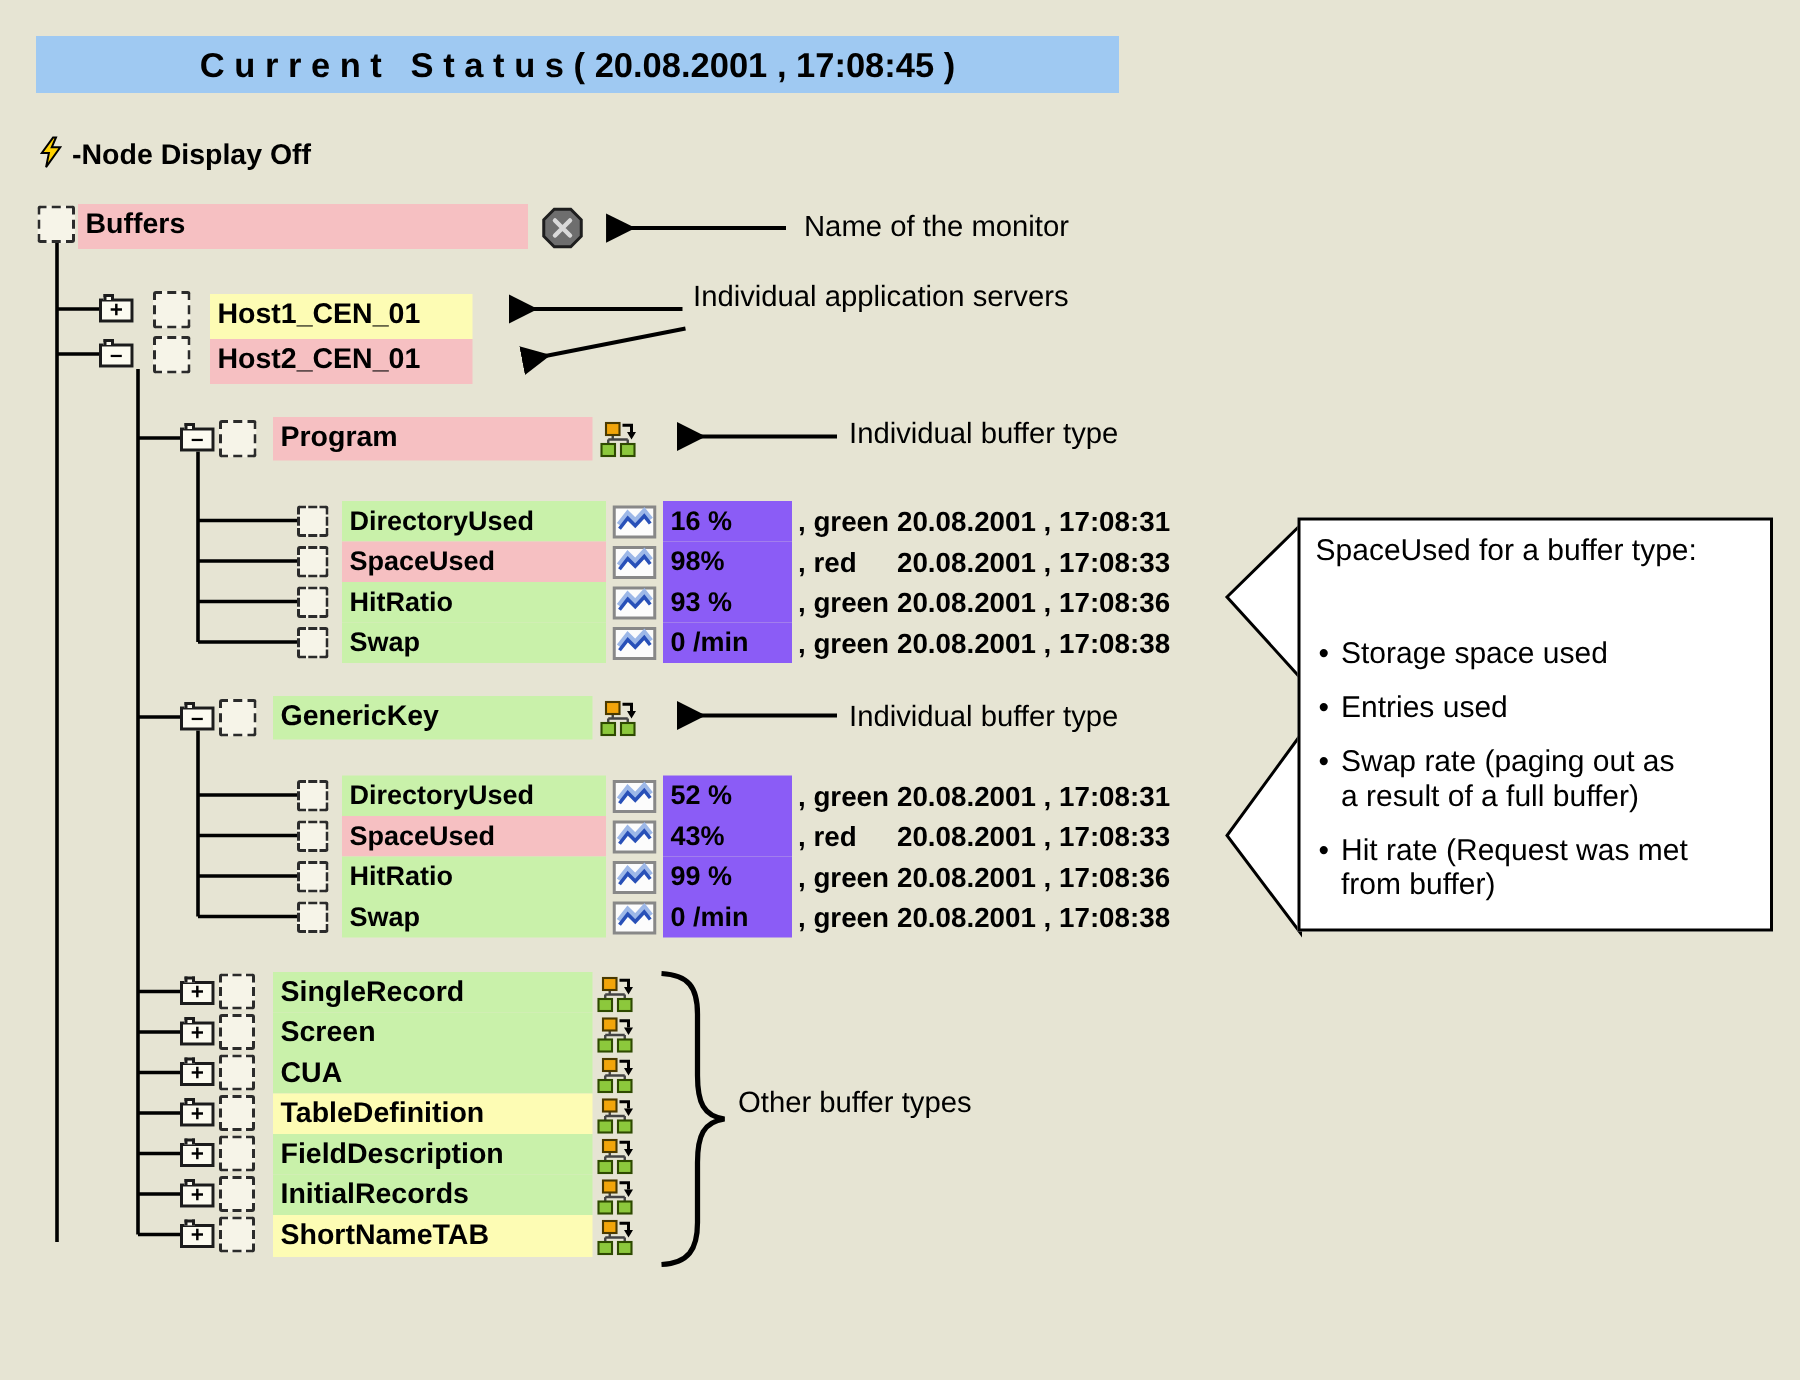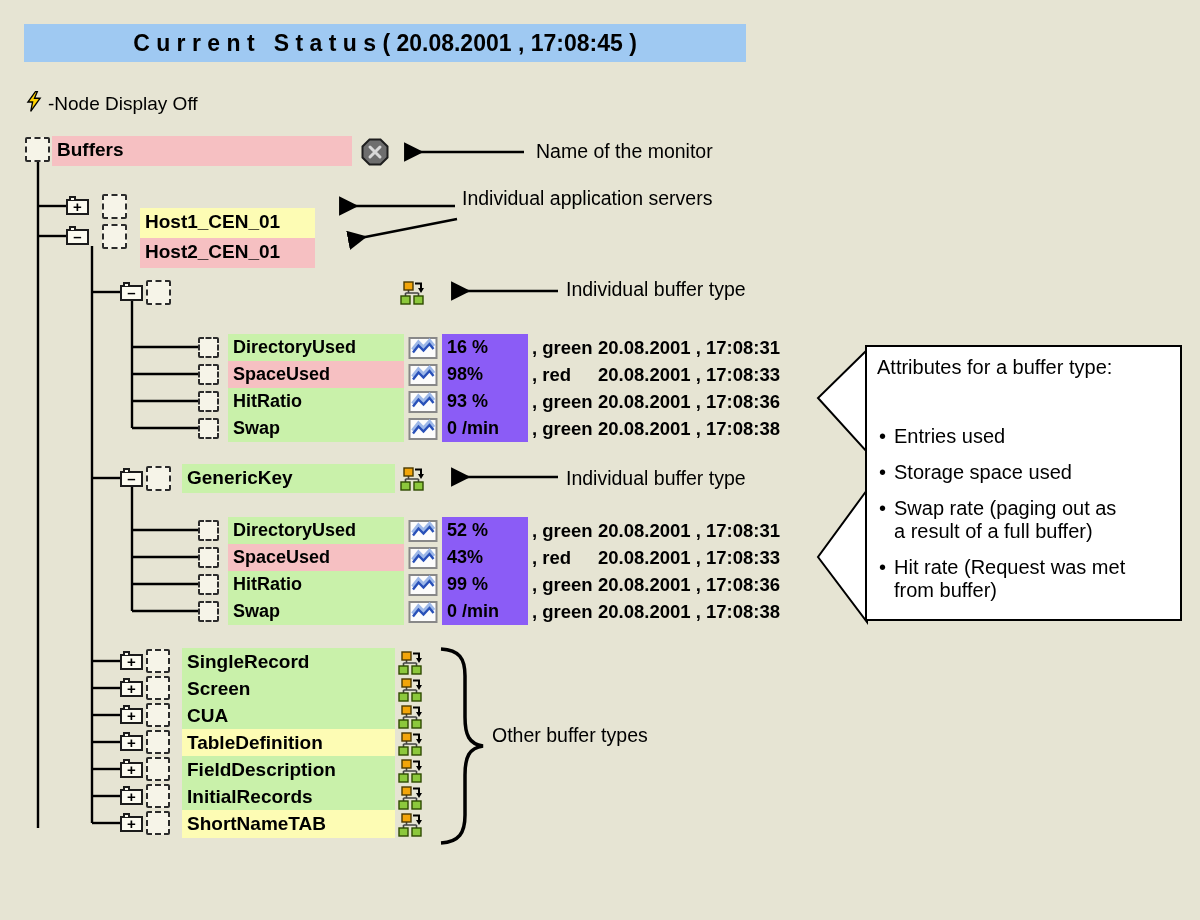--- a/index.html
+++ b/index.html
@@ -14,21 +14,21 @@
   .content{position:absolute;left:0;top:0;width:100%;height:100%;z-index:2;}
 
   
   .title-bar{
     position:absolute;left:24px;top:24px;width:722px;height:38px;
     background:#9fc9f2;text-align:center;line-height:38px;
     font-weight:bold;font-size:23px;white-space:pre;
   }
 
   
-  .node-toggle-label{position:absolute;left:48px;top:93px;font-weight:normal;font-size:19px;text-align:right;}
+  .node-toggle-label{position:absolute;left:48px;top:93px;font-weight:bold;font-size:19px;text-align:right;}
 
   
   .cb{
     position:absolute;width:25px;height:25px;box-sizing:border-box;
     background:#f6f4e8;border:2px dashed #2b2b2b;border-radius:2px;
   }
   .cb-sm{width:21px;height:21px;}
   .exp{
     position:absolute;width:23px;height:16px;box-sizing:border-box;
     background:#fcfbf0;border:2px solid #1c1c1c;
@@ -47,21 +47,21 @@
   .bg-yellow{background:#fdfcb4;}
   .bg-green{background:#c9f1aa;}
   .bg-val{background:#8b5cf6;}
 
   .row{position:absolute;left:0;width:100%;}
 
   
   .host-row{height:30px;}
   .host-row .exp{left:66px;top:7px;}
   .host-row .cb{left:102px;top:2px;}
-  .host-row .strip{left:140px;top:16px;width:175px;height:30px;}
+  .host-row .strip{left:140px;top:4px;width:175px;height:30px;}
 
   
   .type-row{height:29px;}
   .type-row .exp{left:120px;top:7px;}
   .type-row .cb{left:146px;top:2px;}
   .type-row .strip{left:182px;top:0;width:213px;height:29px;}
   .type-row .org-icon{position:absolute;left:400px;top:2px;}
 
   
   .attr-row{height:27px;}
@@ -166,20 +166,21 @@
     <div class="row host-row" style="top:222px;">
       <span class="exp">–</span>
       <span class="cb"></span>
       <span class="strip bg-pink">Host2_CEN_01</span>
     </div>
     <div class="ann" style="left:462px;top:187px;">Individual application servers</div>
 
     <div class="row type-row" style="top:278px;">
       <span class="exp">–</span>
       <span class="cb"></span>
+      <span class="strip bg-pink">Program</span>
       <svg class="org-icon" width="26" height="26" viewBox="0 0 26 26">
         <path d="M8.5 10 V13 M5.5 13 H18.5 M5.5 13 V16 M18.5 13 V16" stroke="#444" stroke-width="1.6" fill="none"></path>
         <rect x="4" y="2" width="9" height="8" fill="#f2a50a" stroke="#4a3a00" stroke-width="1.4"></rect>
         <rect x="1" y="16" width="9" height="8" fill="#8cc83c" stroke="#2e4a00" stroke-width="1.4"></rect>
         <rect x="14" y="16" width="9" height="8" fill="#8cc83c" stroke="#2e4a00" stroke-width="1.4"></rect>
         <polyline points="15,3.5 21,3.5 21,8" stroke="#000" stroke-width="2" fill="none"></polyline>
         <polygon points="18,8 24,8 21,13" fill="#000"></polygon>
       </svg>
     </div>
     <div class="ann" style="left:566px;top:278px;">Individual buffer type</div>
@@ -383,22 +384,22 @@
     <div class="ann" style="left:492px;top:724px;">Other buffer types</div>
 
   </div>
 
   <svg class="callouts" width="1200" height="920">
     <polygon points="867,350 818,398 867,452" fill="#ffffff" stroke="#000" stroke-width="2"></polygon>
     <polygon points="867,490 818,557 867,622" fill="#ffffff" stroke="#000" stroke-width="2"></polygon>
   </svg>
 
   <div class="attr-box">
-    <div class="box-title">Attributes for a buffer type:</div>
+    <div class="box-title">SpaceUsed for a buffer type:</div>
     <div class="bullets">
+      <div class="bullet">Storage space used</div>
       <div class="bullet">Entries used</div>
-      <div class="bullet">Storage space used</div>
       <div class="bullet">Swap rate (paging out as a result of a full buffer)</div>
       <div class="bullet">Hit rate (Request was met from buffer)</div>
     </div>
   </div>
 
 </div>
 
 </body></html>

